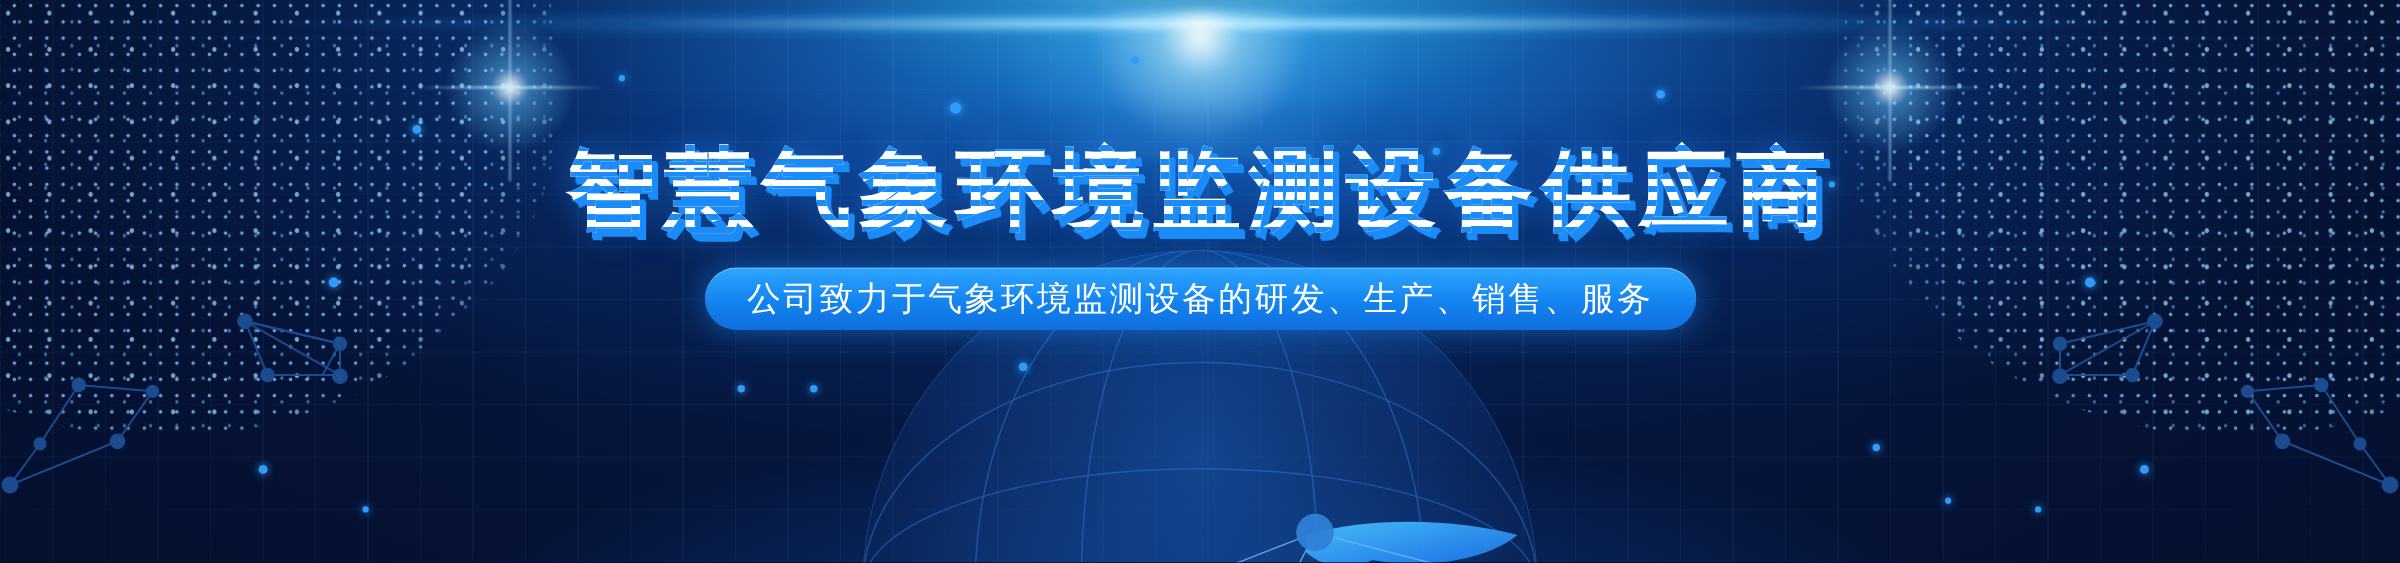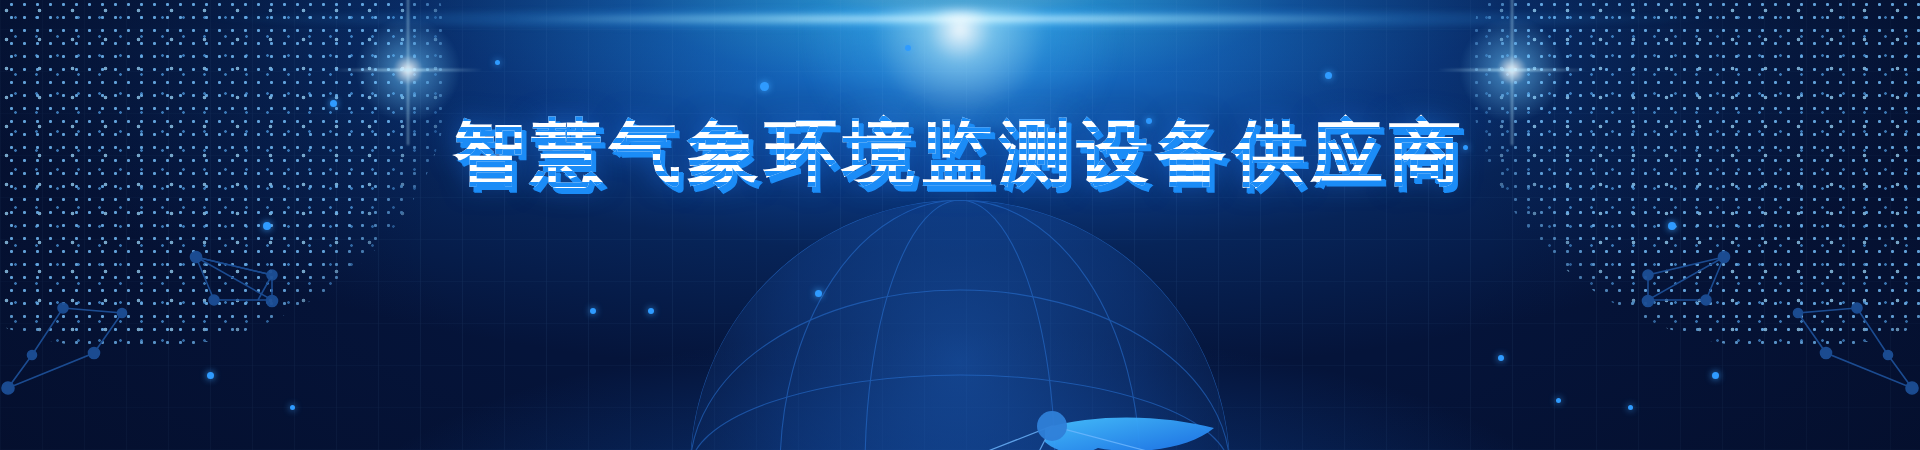--- a/index.html
+++ b/index.html
@@ -264,14 +264,17 @@
   <span class="fdot" style="left:590px;top:308px;width:6px;height:6px;"></span>
   <span class="fdot" style="left:648px;top:308px;width:6px;height:6px;"></span>
   <span class="fdot" style="left:815px;top:290px;width:7px;height:7px;"></span>
 
   <div class="content">
     <div class="title">
       <span>智慧气象环境监测设备供应商</span>
       <span class="stripes">智慧气象环境监测设备供应商</span>
     </div>
 
+    <div class="subtitle-pill">
+      <span>公司致力于气象环境监测设备的研发、生产、销售、服务</span>
+    </div>
   </div>
 </div>
 
 </body></html>

